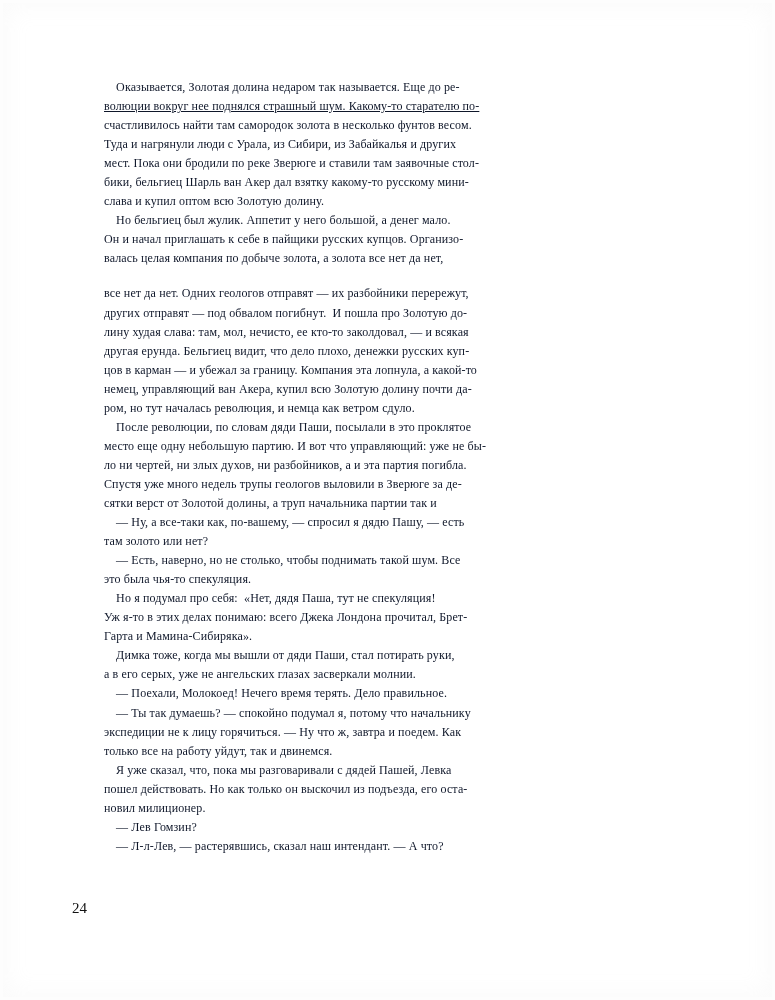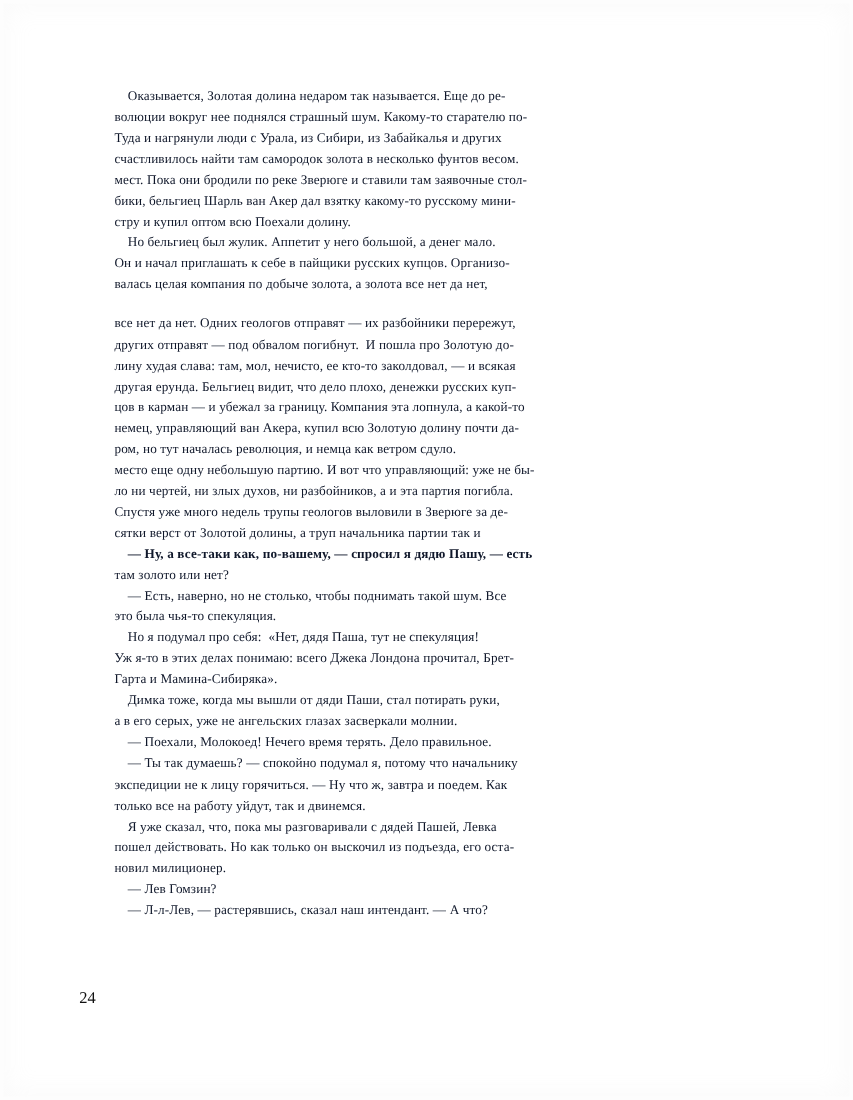--- a/index.html
+++ b/index.html
@@ -67,47 +67,48 @@
   }
 </style>
 </head>
 <body>
 
 <div class="page-sheet"></div>
 
 <div class="text-block" id="text-block">
     <div class="para">
       <span class="line indent" style="white-space: pre;"> Оказывается, Золотая долина недаром так называется. Еще до ре-</span>
-      <span class="line" style="white-space: pre;">волюции вокруг нее поднялся страшный шум. Какому-то старателю по-</span>
+      <span class="line" style="white-space: pre; text-decoration: underline;">волюции вокруг нее поднялся страшный шум. Какому-то старателю по-</span>
+      <span class="line" style="white-space: pre;">счастливилось найти там самородок золота в несколько фунтов весом.</span>
       <span class="line" style="white-space: pre;">Туда и нагрянули люди с Урала, из Сибири, из Забайкалья и других</span>
-      <span class="line" style="white-space: pre;">счастливилось найти там самородок золота в несколько фунтов весом.</span>
       <span class="line" style="white-space: pre;">мест. Пока они бродили по реке Зверюге и ставили там заявочные стол-</span>
       <span class="line" style="white-space: pre;">бики, бельгиец Шарль ван Акер дал взятку какому-то русскому мини-</span>
-      <span class="line">стру и купил оптом всю Поехали долину.</span>
+      <span class="line">слава и купил оптом всю Золотую долину.</span>
     </div>
     <div class="para">
       <span class="line indent" style="white-space: pre;"> Но бельгиец был жулик. Аппетит у него большой, а денег мало.</span>
       <span class="line" style="white-space: pre;">Он и начал приглашать к себе в пайщики русских купцов. Организо-</span>
       <span class="line" style="white-space: pre;">валась целая компания по добыче золота, а золота все нет да нет,</span>
       <span class="line" style="white-space: pre; margin-top: 16px;">все нет да нет. Одних геологов отправят — их разбойники перережут,</span>
       <span class="line" style="white-space: pre;">других отправят — под обвалом погибнут.  И пошла про Золотую до-</span>
       <span class="line" style="white-space: pre;">лину худая слава: там, мол, нечисто, ее кто-то заколдовал, — и всякая</span>
       <span class="line" style="white-space: pre;">другая ерунда. Бельгиец видит, что дело плохо, денежки русских куп-</span>
       <span class="line" style="white-space: pre;">цов в карман — и убежал за границу. Компания эта лопнула, а какой-то</span>
       <span class="line" style="white-space: pre;">немец, управляющий ван Акера, купил всю Золотую долину почти да-</span>
       <span class="line">ром, но тут началась революция, и немца как ветром сдуло.</span>
     </div>
     <div class="para">
+      <span class="line indent" style="white-space: pre;"> После революции, по словам дяди Паши, посылали в это проклятое</span>
       <span class="line" style="white-space: pre;">место еще одну небольшую партию. И вот что управляющий: уже не бы-</span>
       <span class="line" style="white-space: pre;">ло ни чертей, ни злых духов, ни разбойников, а и эта партия погибла.</span>
       <span class="line" style="white-space: pre;">Спустя уже много недель трупы геологов выловили в Зверюге за де-</span>
       <span class="line" style="white-space: pre;">сятки верст от Золотой долины, а труп начальника партии так и</span>
     </div>
     <div class="para">
-      <span class="line indent" style="white-space: pre; font-weight: bold;"> — Ну, а все-таки как, по-вашему, — спросил я дядю Пашу, — есть</span>
+      <span class="line indent" style="white-space: pre;"> — Ну, а все-таки как, по-вашему, — спросил я дядю Пашу, — есть</span>
       <span class="line">там золото или нет?</span>
     </div>
     <div class="para">
       <span class="line indent" style="white-space: pre;"> — Есть, наверно, но не столько, чтобы поднимать такой шум. Все</span>
       <span class="line">это была чья-то спекуляция.</span>
     </div>
     <div class="para">
       <span class="line indent" style="white-space: pre;"> Но я подумал про себя:  «Нет, дядя Паша, тут не спекуляция!</span>
       <span class="line" style="white-space: pre;">Уж я-то в этих делах понимаю: всего Джека Лондона прочитал, Брет-</span>
       <span class="line">Гарта и Мамина-Сибиряка».</span>

